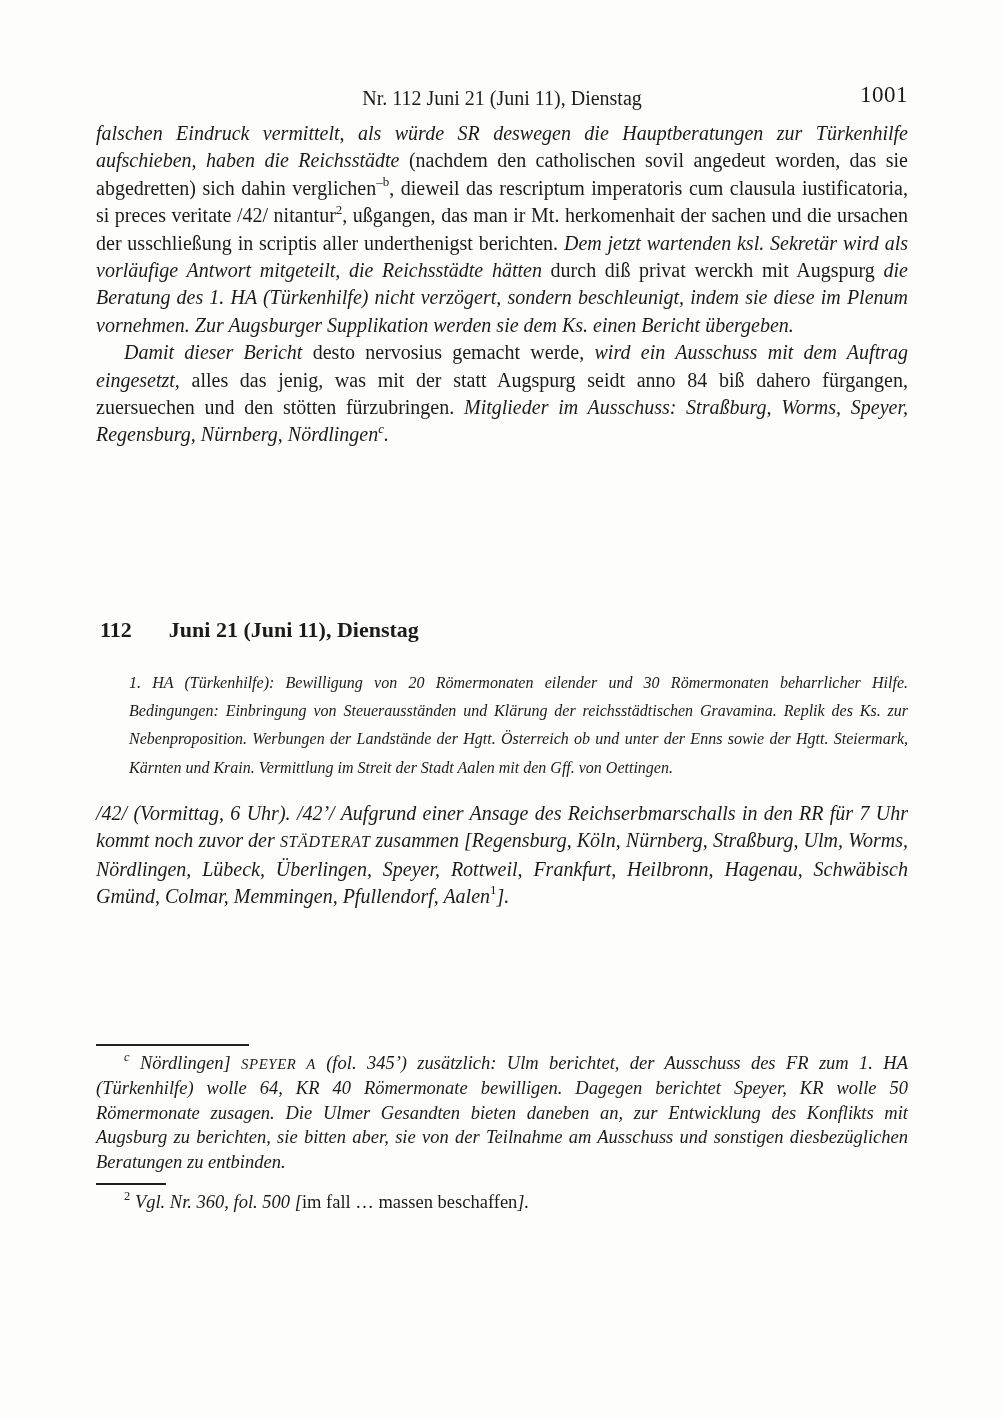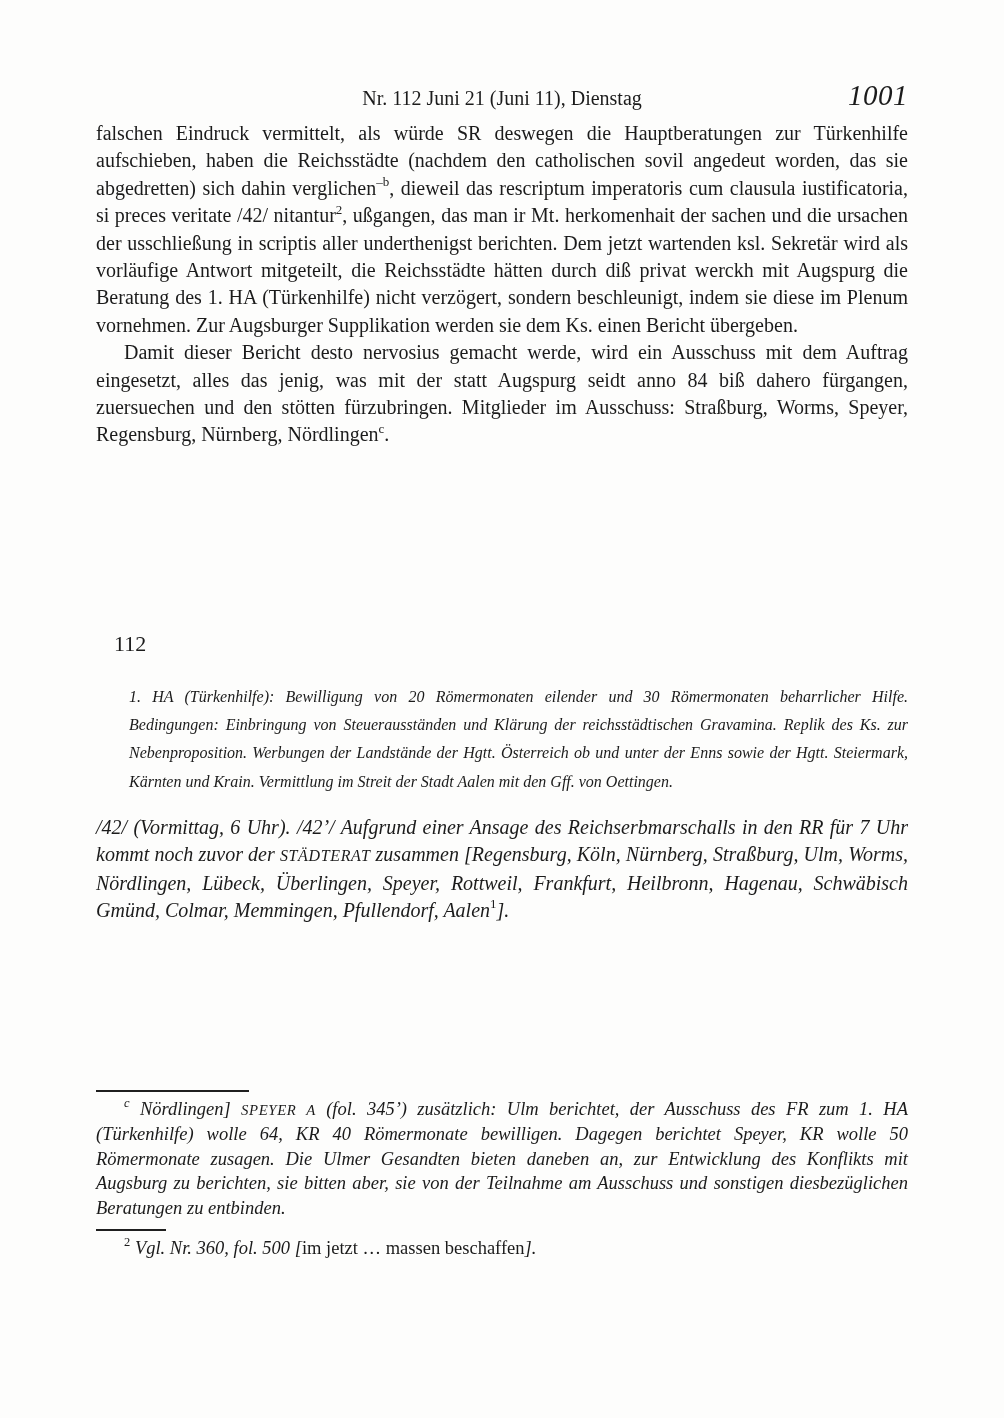--- a/index.html
+++ b/index.html
@@ -12,56 +12,56 @@
     color: #1b1b1b;
     font-family: "Liberation Serif", "DejaVu Serif", serif;
     overflow: hidden;
   }
   .col { position: absolute; left: 96px; right: 96px; }
 
   
   .runhead { top: 86px; font-size: 20px; line-height: 24px; text-align: center; }
   .pageno {
     position: absolute; right: 0; top: -3px;
-    font-size: 29px; letter-spacing: 0.5px; font-style: italic;
+    font-size: 23px; letter-spacing: 0.5px;
   }
 
   
   .bodyblock { top: 120px; }
   .par {
     margin: 0;
     font-size: 20px;
     line-height: 27.4px;
     text-align: justify;
   }
   .par.indent { text-indent: 28px; }
-  .it { }
+  .it { font-style: italic; }
   .rm { font-style: normal; }
   .sc { font-size: 0.8em; letter-spacing: 0.04em; }
   sup.fnref {
     font-size: 13px; line-height: 0;
     position: relative; top: -1px; vertical-align: super;
   }
 
   
   .entryblock { top: 612px; }
   .entry-head {
-    margin: 18px; display: flex; gap: 37px;
-    font-size: 22px; font-weight: 400; line-height: 28px;
+    margin: 4px; display: flex; gap: 37px;
+    font-size: 22px; font-weight: 700; line-height: 28px;
   }
   .summary {
     margin: 25px 0 0 33px;
     font-style: italic;
     font-size: 16px; line-height: 28.2px;
     text-align: justify;
   }
   .protocol { margin-top: 18px; font-style: italic; }
 
   
-  .footblock { top: 1044px; font-size: 18.5px; margin-top: 46px; }
+  .footblock { top: 1044px; font-size: 18.5px; }
   .fn-rule { border: 0; border-top: 2px solid #1f1f1f; margin: 0 0 5px 0; }
   .rule-long  { width: 153px; }
   .rule-short { width: 70px; }
   .fn {
     margin: 0;
     line-height: 24.4px;
     text-align: justify;
     text-indent: 28px;
     font-style: italic;
   }
@@ -85,35 +85,36 @@
   <div class="col bodyblock">
     <p class="par"><span class="it">falschen Eindruck vermittelt, als würde SR deswegen die Hauptberatungen zur Türkenhilfe aufschieben, haben die Reichsstädte </span><span class="rm">(nachdem den catholischen sovil angedeut worden, das sie abgedretten) sich dahin verglichen</span><sup class="fnref rm">–b</sup><span class="rm">, dieweil das rescriptum imperatoris cum clausula iustificatoria, si preces veritate /42/ nitantur</span><sup class="fnref rm">2</sup><span class="rm">, ußgangen, das man ir Mt. herkomenhait der sachen und die ursachen der usschließung in scriptis aller underthenigst berichten. </span><span class="it">Dem jetzt wartenden ksl. Sekretär wird als vorläufige Antwort mitgeteilt, die Reichsstädte hätten </span><span class="rm">durch diß privat werckh mit Augspurg </span><span class="it">die Beratung des 1. HA (Türkenhilfe) nicht verzögert, sondern beschleunigt, indem sie diese im Plenum vornehmen. Zur Augsburger Supplikation werden sie dem Ks. einen Bericht übergeben.</span></p>
 
     <p class="par indent"><span class="it">Damit dieser Bericht </span><span class="rm">desto nervosius gemacht werde, </span><span class="it">wird ein Ausschuss mit dem Auftrag eingesetzt, </span><span class="rm">alles das jenig, was mit der statt Augspurg seidt anno 84 biß dahero fürgangen, zuersuechen und den stötten fürzubringen. </span><span class="it">Mitglieder im Ausschuss: Straßburg, Worms, Speyer, Regensburg, Nürnberg, Nördlingen</span><sup class="fnref it">c</sup><span class="it">.</span></p>
 
   </div>
 
   <div class="col entryblock">
     <h2 class="entry-head">
       <span>112</span>
+      <span>Juni 21 (Juni 11), Dienstag</span>
     </h2>
 
     <p class="par summary">1. HA (Türkenhilfe): Bewilligung von 20 Römermonaten eilender und 30 Römermonaten beharrlicher Hilfe. Bedingungen: Einbringung von Steuerausständen und Klärung der reichsstädtischen Gravamina. Replik des Ks. zur Nebenproposition. Werbungen der Landstände der Hgtt. Österreich ob und unter der Enns sowie der Hgtt. Steiermark, Kärnten und Krain. Vermittlung im Streit der Stadt Aalen mit den Gff. von Oettingen.</p>
 
     <p class="par protocol"><span class="it">/42/ (Vormittag, 6 Uhr). /42’/ Aufgrund einer Ansage des Reichserbmarschalls in den RR für 7 Uhr kommt noch zuvor der </span><span class="sc it">STÄDTERAT</span><span class="it"> zusammen [Regensburg, Köln, Nürnberg, Straßburg, Ulm, Worms, Nördlingen, Lübeck, Überlingen, Speyer, Rottweil, Frankfurt, Heilbronn, Hagenau, Schwäbisch Gmünd, Colmar, Memmingen, Pfullendorf, Aalen</span><sup class="fnref rm">1</sup><span class="it">].</span></p>
   </div>
 
   <div class="col footblock">
 
     <div class="fn-block">
       <hr class="fn-rule rule-long">
       <p class="fn"><sup class="fnmark it">c</sup><span class="it"> Nördlingen] </span><span class="sc it">SPEYER A</span><span class="it"> (fol. 345’) zusätzlich: Ulm berichtet, der Ausschuss des FR zum 1. HA (Türkenhilfe) wolle 64, KR 40 Römermonate bewilligen. Dagegen berichtet Speyer, KR wolle 50 Römermonate zusagen. Die Ulmer Gesandten bieten daneben an, zur Entwicklung des Konflikts mit Augsburg zu berichten, sie bitten aber, sie von der Teilnahme am Ausschuss und sonstigen diesbezüglichen Beratungen zu entbinden.</span></p>
     </div>
 
     <div class="fn-block">
       <hr class="fn-rule rule-short">
-      <p class="fn"><sup class="fnmark rm">2</sup><span class="it"> Vgl. Nr. 360, fol. 500 [</span><span class="rm">im jetzt … massen beschaffen</span><span class="it">].</span></p>
+      <p class="fn"><sup class="fnmark rm">2</sup><span class="it"> Vgl. Nr. 360, fol. 500 [</span><span class="rm">im fall … massen beschaffen</span><span class="it">].</span></p>
     </div>
 
 
   </div>
 
 </div>
 
 </body></html>

